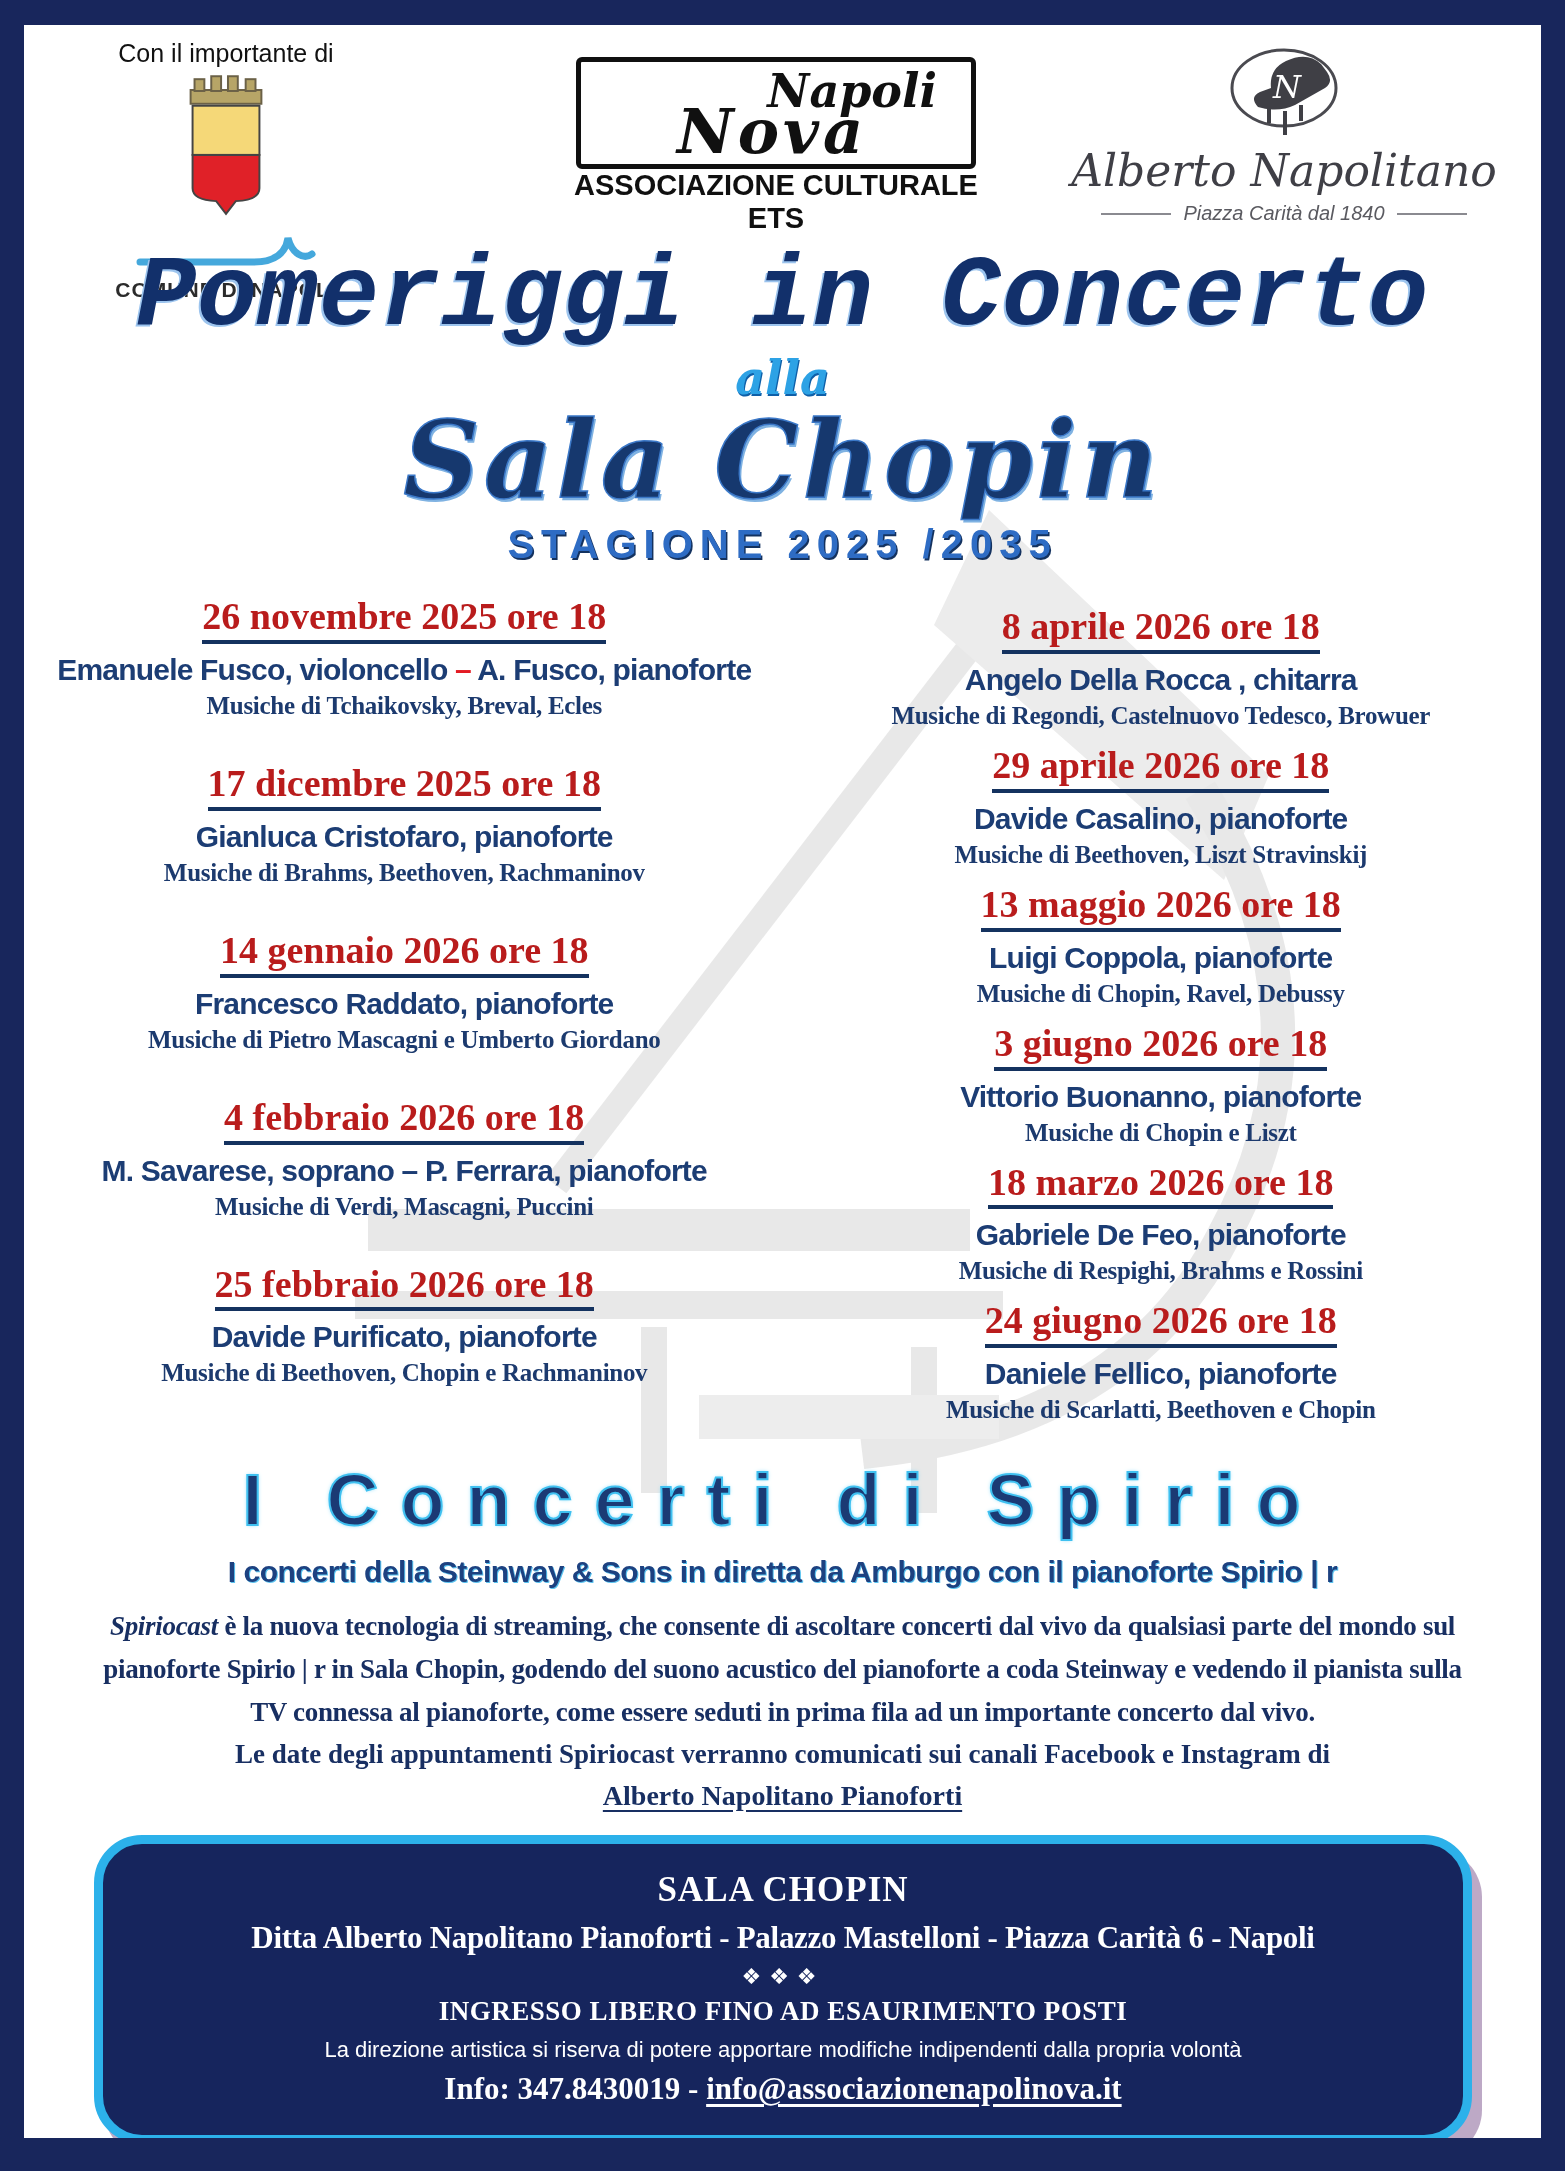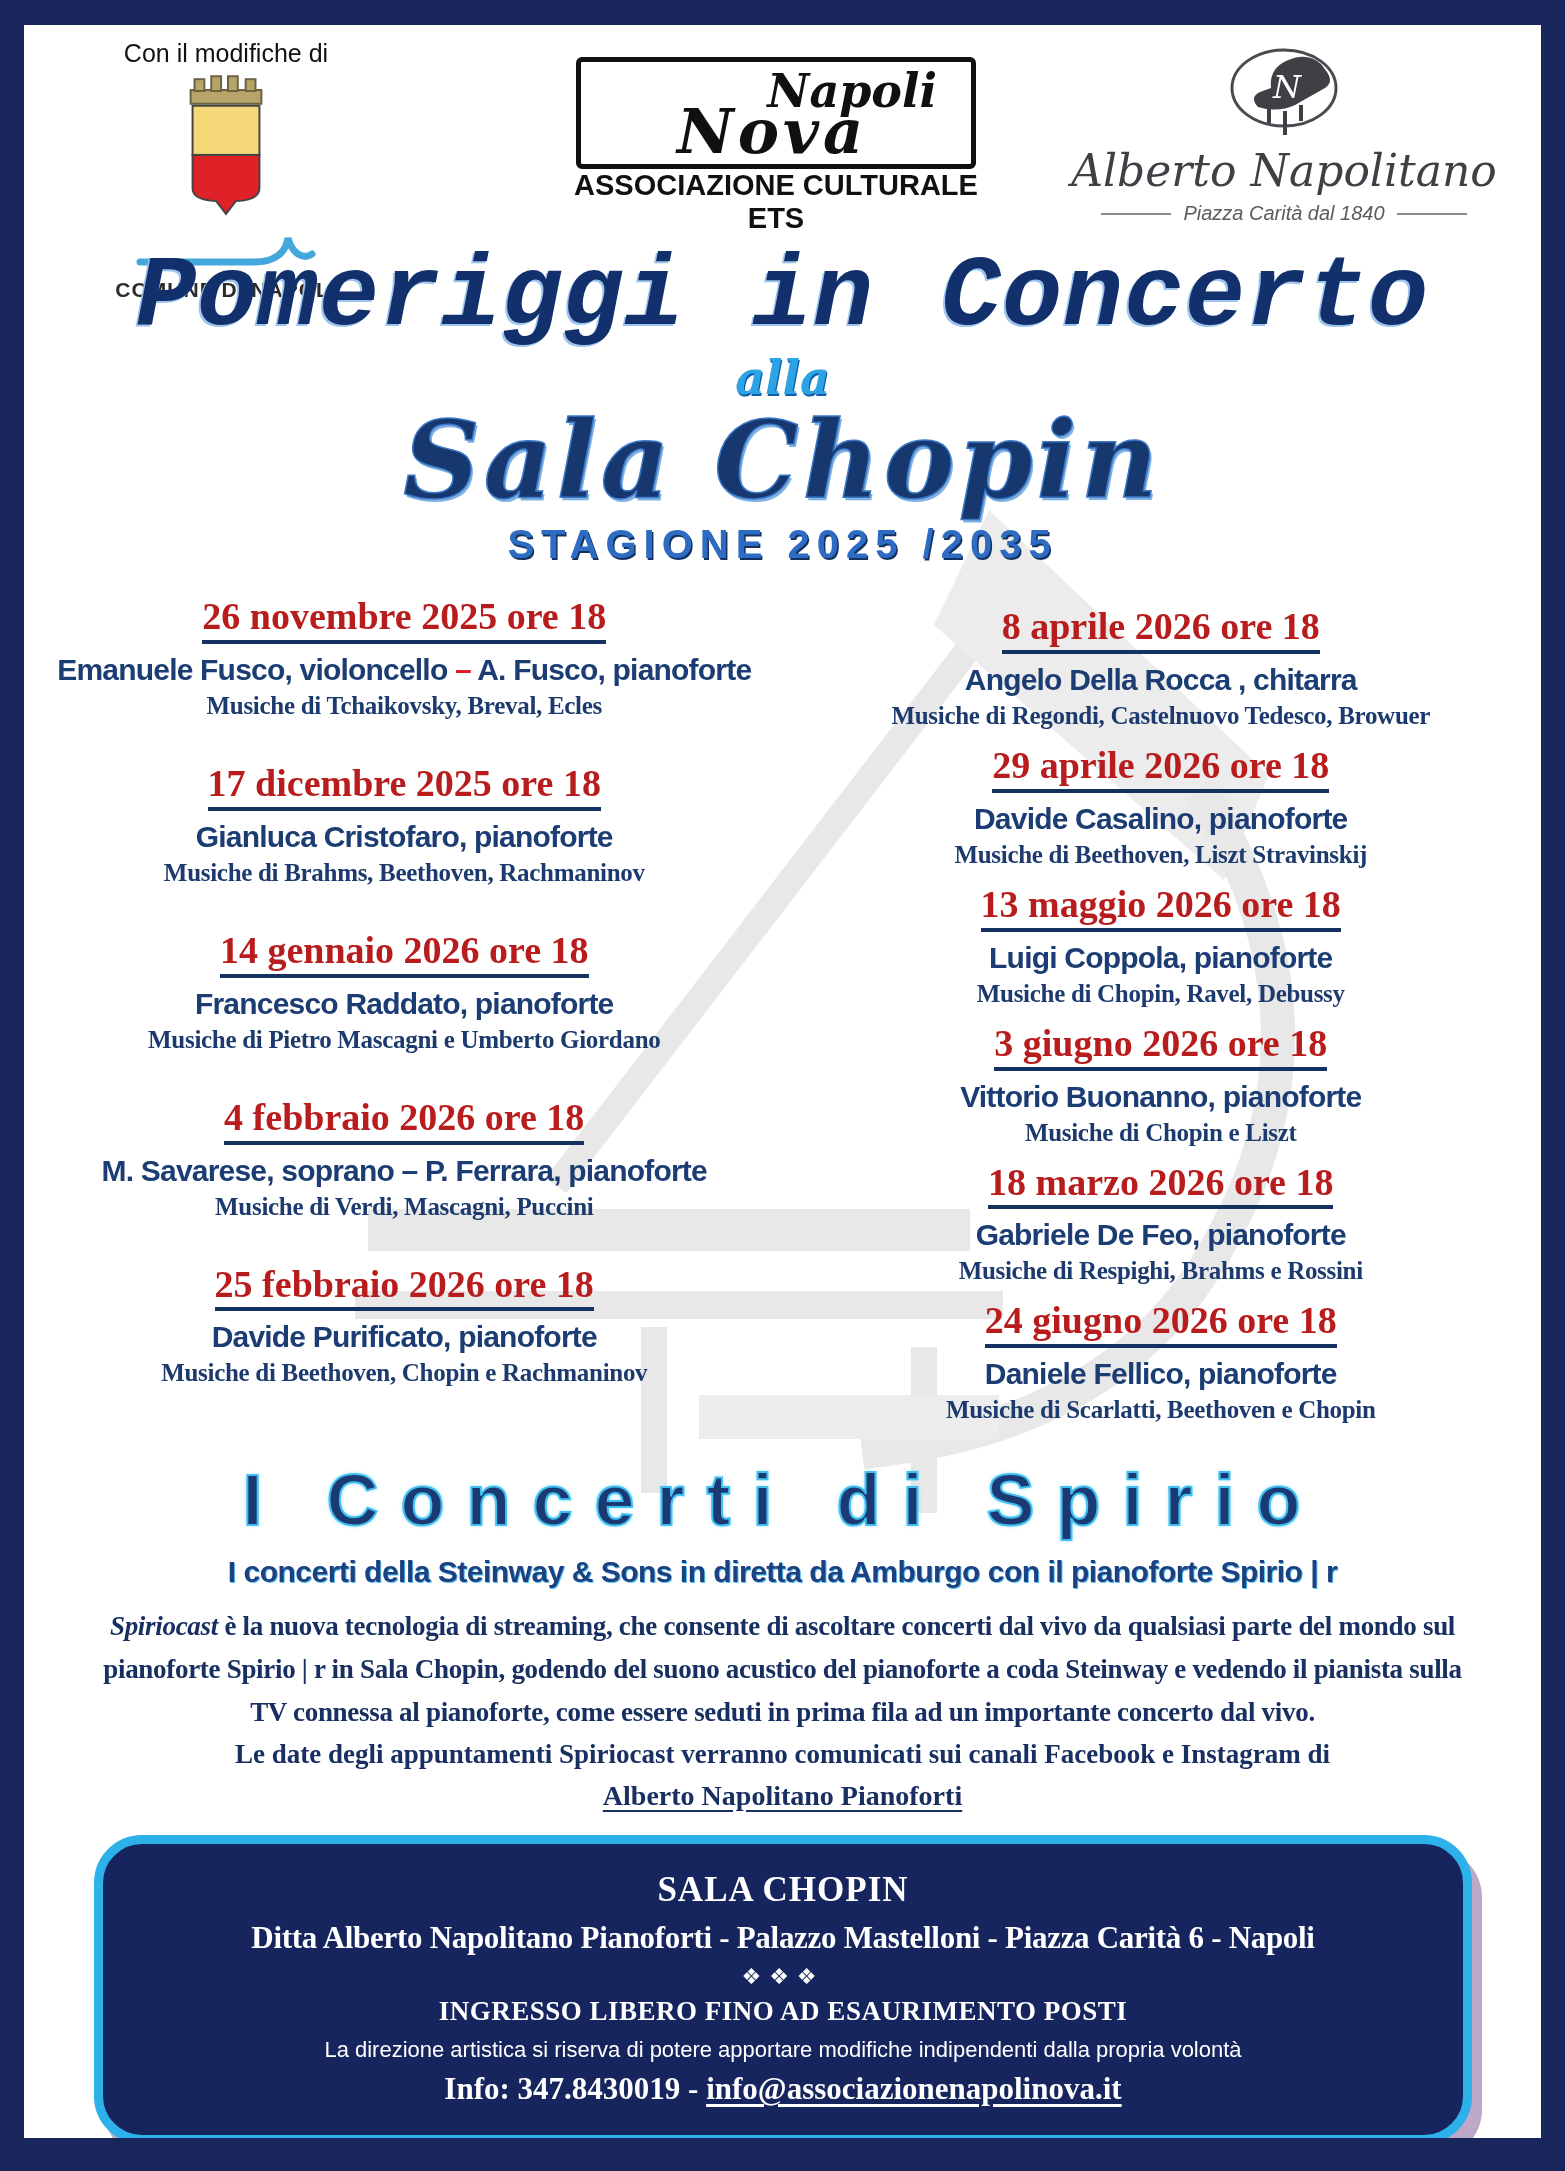--- a/index.html
+++ b/index.html
@@ -96,21 +96,21 @@
       <path d="M235 930 h620" stroke-width="28"></path>
       <line x1="520" y1="965" x2="520" y2="1105"></line>
       <line x1="790" y1="985" x2="790" y2="1125"></line>
       <rect x="565" y="1020" width="300" height="44" fill="#d6d6d6" stroke="none"></rect>
     </g>
   </svg>
 
   <div class="header">
 
     <div class="patronage">
-      <div class="patronage-label">Con il modifiche di</div>
+      <div class="patronage-label">Con il importante di</div>
       <svg class="crest" width="118" height="150" viewBox="0 0 120 152">
         <g fill="#b7a567" stroke="#6b6147" stroke-width="2">
           <rect x="24" y="16" width="72" height="14"></rect>
           <rect x="28" y="5" width="10" height="12"></rect>
           <rect x="45" y="2" width="10" height="15"></rect>
           <rect x="62" y="2" width="10" height="15"></rect>
           <rect x="80" y="5" width="10" height="12"></rect>
         </g>
         <rect x="26" y="32" width="68" height="50" fill="#f5d878" stroke="#444" stroke-width="2"></rect>
         <path d="M26 82 h68 v34 q0 12 -24 13 l-10 13 -10 -13 q-24 -1 -24 -13 z" fill="#e02128" stroke="#444" stroke-width="2"></path>

